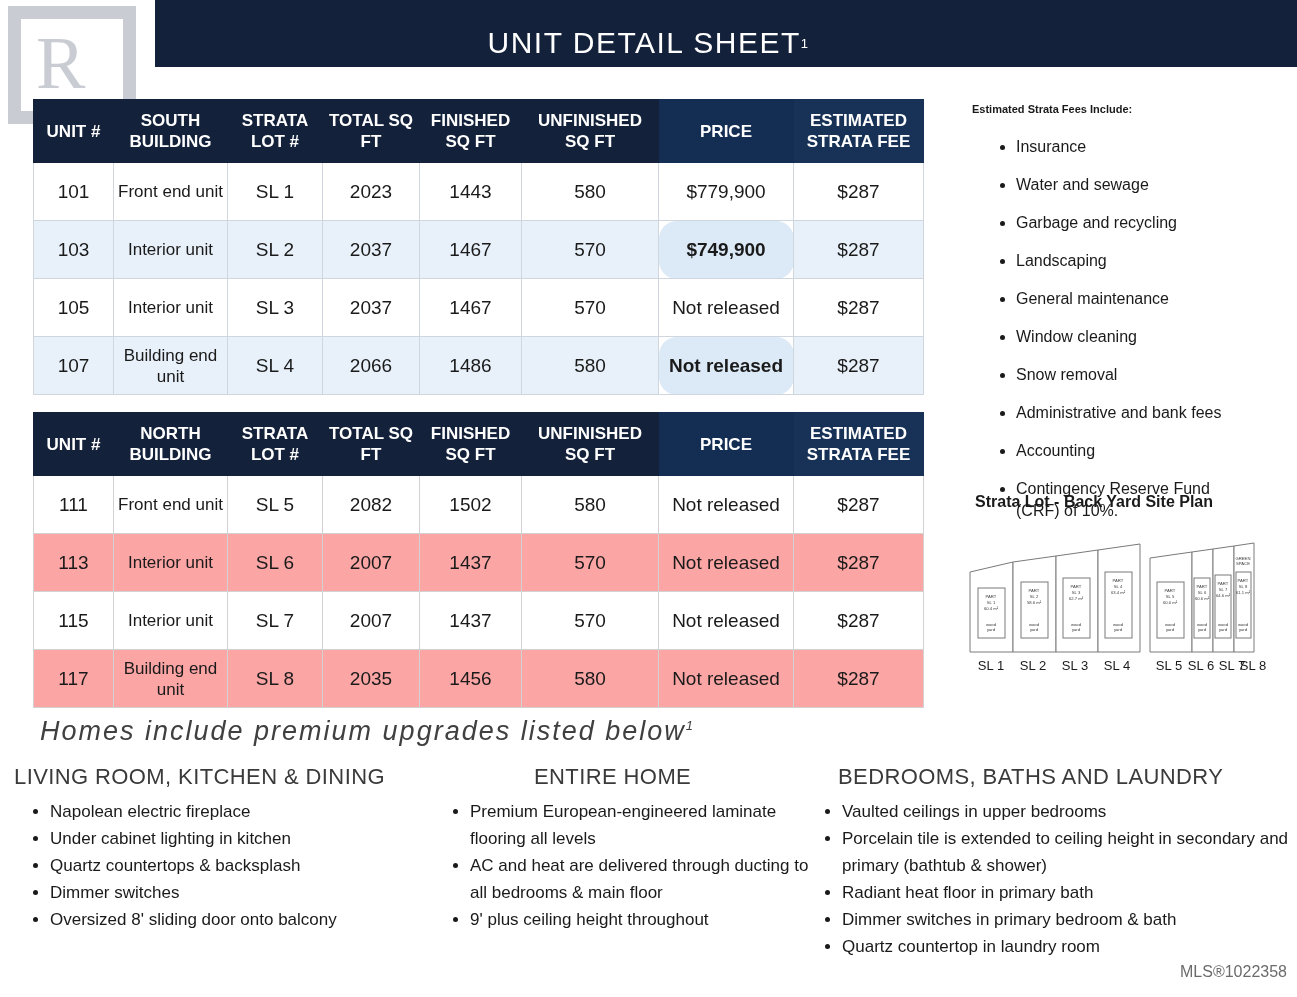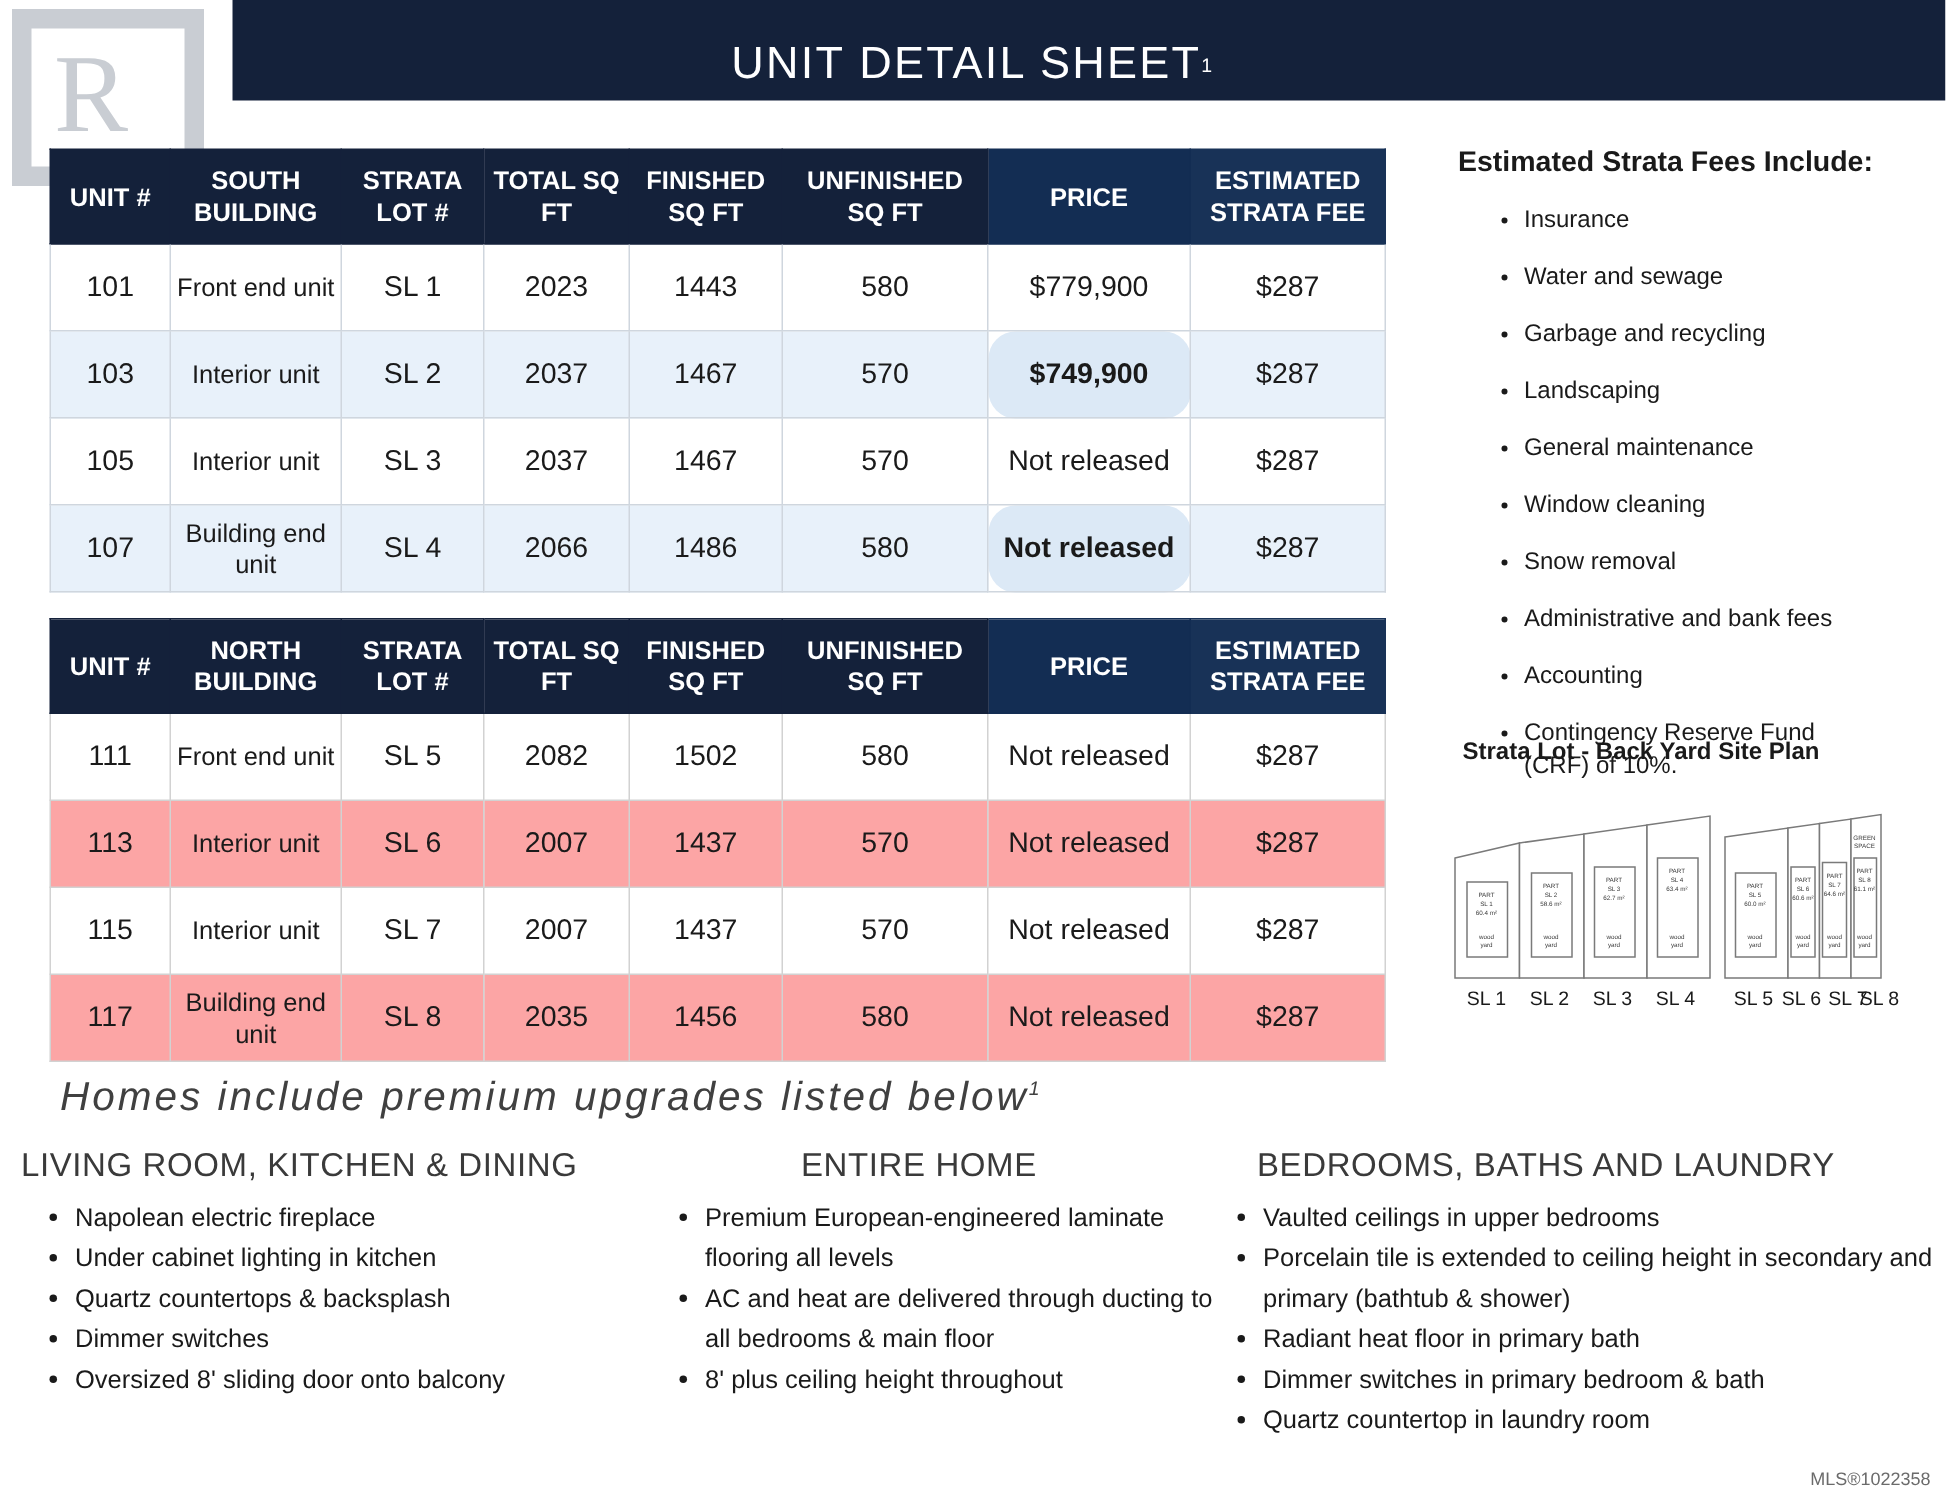--- a/index.html
+++ b/index.html
@@ -88,21 +88,21 @@
   #south-table tbody tr.alt td{background:#e8f1fa;}
   #south-table tbody tr.alt td.price{background:#dce9f6;font-weight:bold;border-radius:18px;}
   #north-table tbody tr.alt td{background:#fca5a5;}
   #north-table tbody tr td{border-color:#d2d2d2;}
 
   
   .fees-block{
     position:absolute;left:972px;top:98px;width:300px;
   }
   .fees-title{
-    font-size:19px;font-weight:bold;line-height:22px;margin-bottom:4px;
+    font-size:11px;font-weight:bold;line-height:22px;margin-bottom:4px;
   }
   .fees-list{
     margin:0;padding-left:28px;
     font-size:16px;line-height:22px;
   }
   .fees-list li{margin:16px;padding:0;}
 
   .siteplan-title{
     position:absolute;left:975px;top:493px;width:300px;
     font-size:16px;font-weight:bold;
@@ -136,22 +136,22 @@
 
   .up-list{
     position:absolute;margin:0;padding-left:30px;
     font-size:17px;line-height:27px;
   }
   #ul0{left:20px;top:798px;width:420px;}
   #ul1{left:440px;top:798px;width:360px;}
   #ul2{left:812px;top:798px;width:470px;}
 
   .mls{
-    position:absolute;right:10px;bottom:4px;
-    font-size:12px;color:#6b6b6b;margin-top:41px;
+    position:absolute;right:10px;bottom:16px;
+    font-size:16px;color:#6b6b6b;margin-top:41px;
   }
 </style>
 </head>
 <body>
 
 <div class="header">
   <div class="header-title">
     <span>UNIT DETAIL SHEET</span>
       <sup>1</sup>
   </div>
@@ -404,21 +404,21 @@
   <li>Under cabinet lighting in kitchen</li>
   <li>Quartz countertops &amp; backsplash</li>
   <li>Dimmer switches</li>
   <li>Oversized 8' sliding door onto balcony</li>
 </ul>
 
 <div class="col-head" id="ch1">ENTIRE HOME</div>
 <ul class="up-list" id="ul1">
   <li>Premium European-engineered laminate flooring all levels</li>
   <li>AC and heat are delivered through ducting to all bedrooms &amp; main floor</li>
-  <li>8' plus ceiling height throughout</li>
+  <li>9' plus ceiling height throughout</li>
 </ul>
 
 <div class="col-head" id="ch2">BEDROOMS, BATHS AND LAUNDRY</div>
 <ul class="up-list" id="ul2">
   <li>Vaulted ceilings in upper bedrooms</li>
   <li>Porcelain tile is extended to ceiling height in secondary and primary (bathtub  &amp; shower)</li>
   <li>Radiant heat floor in primary bath</li>
   <li>Dimmer switches in primary bedroom &amp; bath</li>
   <li>Quartz countertop in laundry room</li>
 </ul>

